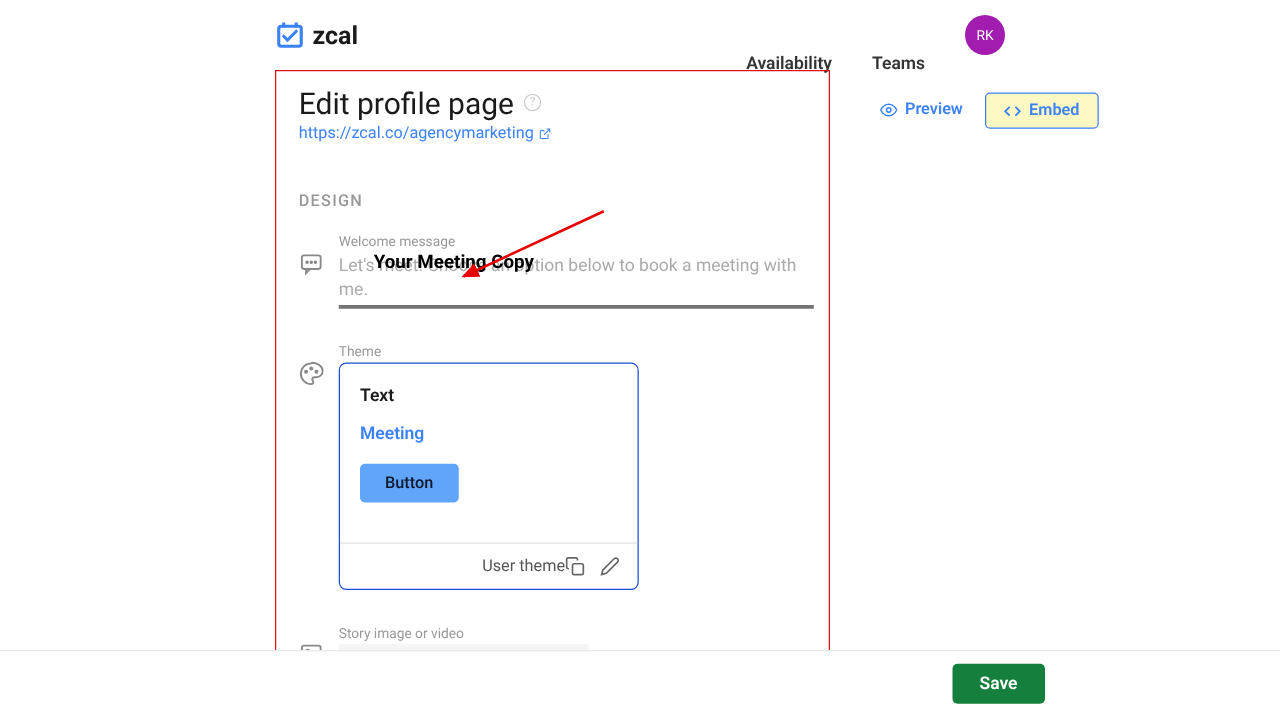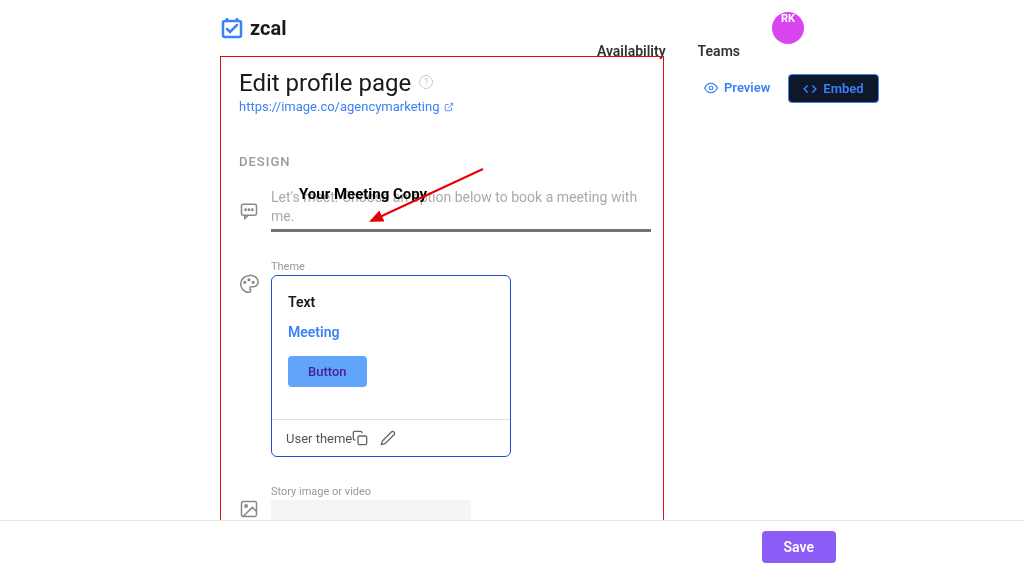--- a/index.html
+++ b/index.html
@@ -43,26 +43,27 @@
       font-size: 14px;
       color: #333;
       font-weight: 600;
       cursor: pointer;
       margin-top: 45px;
     }
     .avatar {
       width: 32px;
       height: 32px;
       border-radius: 50%;
-      background: #d946ef;
-      display: flex;
+      background: #a21caf;
+      display: flex;
+      align-items: center;
       justify-content: center;
       font-size: 11px;
       color: #fff;
-      font-weight: 700;
+      font-weight: 400;
       cursor: pointer;
     }
     .main-container {
       padding: 0 220px;
       display: flex;
       gap: 32px;
     }
     .content-area {
       flex: 1;
       border: 1px solid #dd1010;
@@ -165,33 +166,33 @@
       margin-bottom: 14px;
     }
     .theme-accent {
       font-size: 14px;
       font-weight: 600;
       color: #3b82f6;
       margin-bottom: 16px;
     }
     .theme-button {
       background: #60a5fa;
-      color: #4c1d95;
+      color: #0f172a;
       border: none;
       padding: 8px 20px;
       border-radius: 4px;
       font-size: 13px;
       font-weight: 500;
     }
     .theme-footer {
       border-top: 1px solid #e2e2e2;
       padding: 10px 14px;
       display: flex;
       align-items: center;
-      justify-content: flex-start;
+      justify-content: flex-end;
     }
     .theme-name {
       font-size: 13px;
       color: #555;
     }
     .theme-actions {
       display: flex;
       gap: 12px;
       color: #666;
     }
@@ -222,21 +223,21 @@
       font-size: 13px;
       font-weight: 600;
       cursor: pointer;
       padding: 6px 8px;
     }
     .embed-btn {
       display: flex;
       align-items: center;
       gap: 6px;
       border: 1px solid #3b82f6;
-      background: #0f172a;
+      background: #fef9c3;
       color: #3b82f6;
       font-size: 13px;
       font-weight: 600;
       cursor: pointer;
       padding: 6px 14px;
       border-radius: 4px;
     }
     .eye-icon, .code-icon {
       width: 14px;
       height: 14px;
@@ -252,21 +253,21 @@
       bottom: 0;
       left: 0;
       right: 0;
       border-top: 1px solid #e8e8e8;
       background: #fff;
       padding: 10px 188px;
       display: flex;
       justify-content: flex-end;
     }
     .save-btn {
-      background: #8b5cf6;
+      background: #15803d;
       color: #fff;
       border: none;
       padding: 8px 22px;
       border-radius: 4px;
       font-size: 14px;
       font-weight: 600;
       cursor: pointer;
     }
   </style>
 </head>
@@ -291,39 +292,40 @@
   </div>
 </div>
 
 <div class="main-container">
   <div class="content-area">
     <div>
       <h1 class="page-title">Edit profile page</h1>
       <span class="help-icon">?</span>
     </div>
     <div class="profile-url">
-      <span>https://image.co/agencymarketing</span>
+      <span>https://zcal.co/agencymarketing</span>
       <svg class="ext-link-icon" width="10" height="10" viewBox="0 0 24 24" fill="none" stroke="currentColor" stroke-width="2">
         <path d="M18 13v6a2 2 0 0 1-2 2H5a2 2 0 0 1-2-2V8a2 2 0 0 1 2-2h6"></path>
         <polyline points="15 3 21 3 21 9"></polyline>
         <line x1="10" y1="14" x2="21" y2="3"></line>
       </svg>
     </div>
 
     <div class="section-label">DESIGN</div>
 
     <div class="field-row">
       <svg class="field-icon" viewBox="0 0 24 24" fill="none" stroke="currentColor" stroke-width="1.8">
         <rect x="3" y="4" width="18" height="13" rx="2"></rect>
         <path d="M7 17 L7 21 L11 17"></path>
         <circle cx="8" cy="10.5" r="0.8" fill="currentColor"></circle>
         <circle cx="12" cy="10.5" r="0.8" fill="currentColor"></circle>
         <circle cx="16" cy="10.5" r="0.8" fill="currentColor"></circle>
       </svg>
       <div class="field-content">
+        <div class="field-label">Welcome message</div>
         <div class="welcome-input">
           <span class="welcome-placeholder">Let's meet! Choose an option below to book a meeting with me.</span>
           <span class="overlay-text">Your Meeting Copy</span>
         </div>
       </div>
     </div>
 
     <div class="field-row">
       <svg class="field-icon" viewBox="0 0 24 24" fill="none" stroke="currentColor" stroke-width="1.8">
         <path d="M12 2C6.5 2 2 6.5 2 12s4.5 10 10 10c1.1 0 2-.9 2-2 0-.5-.2-1-.5-1.3-.3-.4-.5-.8-.5-1.3 0-1.1.9-2 2-2h2c3.3 0 6-2.7 6-6 0-4.4-4.5-8-10-8z"></path>

